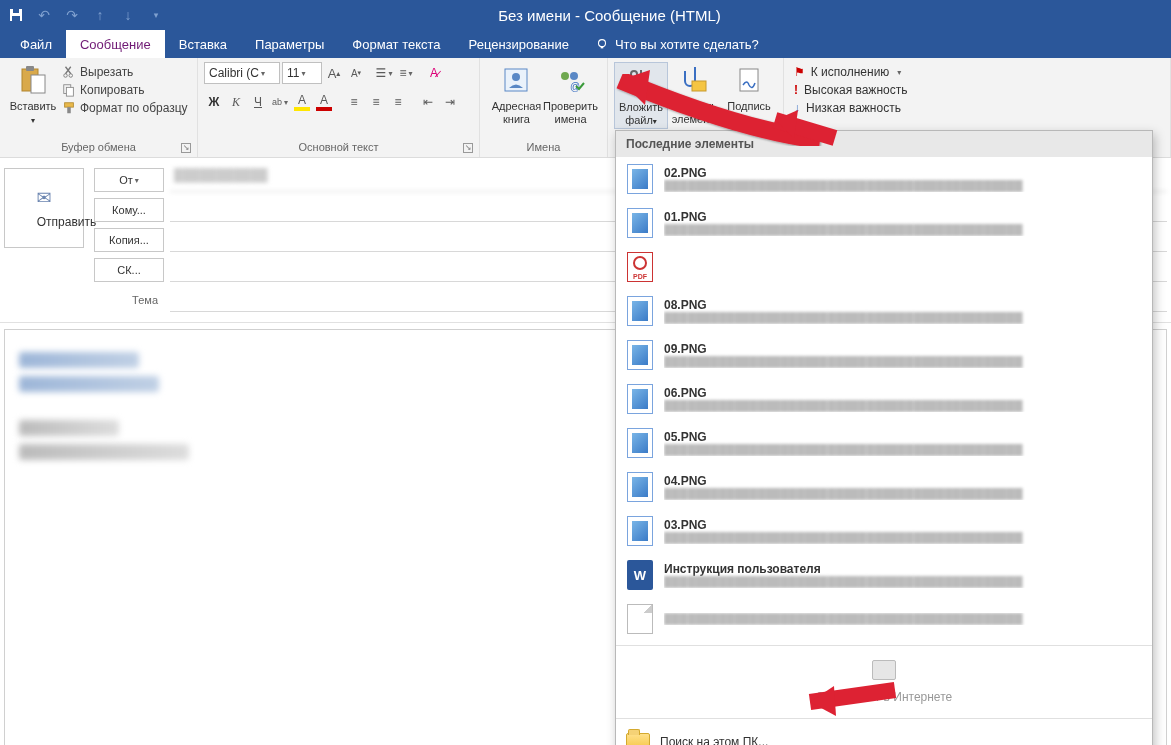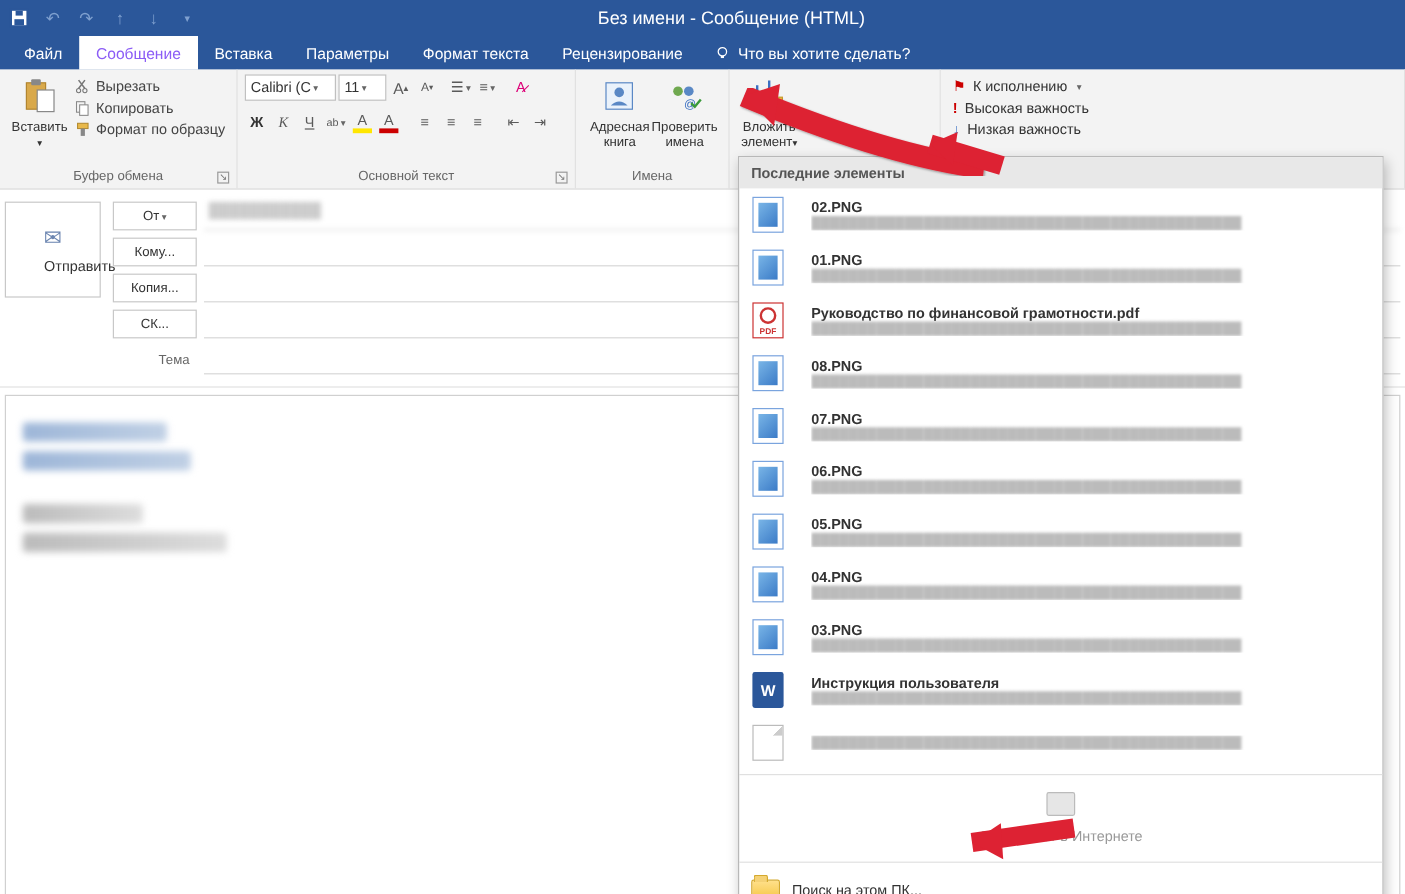--- a/index.html
+++ b/index.html
@@ -9,21 +9,21 @@
   .titlebar { height: 30px; background: #2b579a; color: #fff; display: flex; align-items: center; }
   .qat { display: flex; align-items: center; gap: 4px; padding-left: 4px; }
   .qat-btn { width: 24px; height: 24px; display: flex; align-items: center; justify-content: center; color: #e6eef9; font-size: 14px; cursor: default; }
   .qat-dim { color: #7fa0cf; }
   .title { flex: 1; text-align: center; font-size: 15px; color: #fff; }
 
   
   .tabs { height: 28px; background: #2b579a; display: flex; align-items: stretch; padding-left: 6px; gap: 0; }
   .tab { padding: 0 14px; display: flex; align-items: center; color: #fff; font-size: 13px; cursor: default; }
   .tab.file { }
-  .tab.active { background: #fff; color: #8b5cf6; text-align: center; }
+  .tab.active { background: #fff; color: #701a75; text-align: center; }
   .tell-me { display:flex; align-items:center; gap:6px; padding: 0 12px; color:#fff; font-size:13px;}
   .bulb { width:14px; height:14px; display:inline-block; }
 
   
   .ribbon { height: 100px; background: #f3f3f3; border-bottom: 1px solid #dcdcdc; display: flex; }
   .group { border-right: 1px solid #e1e1e1; padding: 4px 6px 2px 6px; display:flex; flex-direction:column; justify-content:space-between; }
   .group-label { text-align:center; font-size:11px; color:#666; padding-bottom:2px; position:relative;}
   .group-label .dlg { position:absolute; right:0; bottom:2px; width:10px; height:10px; border:1px solid #999; font-size:8px; line-height:8px; color:#777;}
   .group-content { flex:1; display:flex; align-items:flex-start; }
 
@@ -74,21 +74,21 @@
   .msg-body { border:1px solid #d0d0d0; margin:6px 4px 0 4px; height:420px; padding:22px 14px; font-size:13px; color:#555;}
   .msg-body .blurline { filter:blur(3px); color:#87a7d8; margin-bottom:8px; height:16px; background: linear-gradient(90deg,#9db6d8,#c0d0e5); width:120px; border-radius:3px;}
   .msg-body .blurline.s2 { width:140px;}
   .msg-body .blurline.s3 { width:100px; background: linear-gradient(90deg,#bbb,#ddd);}
   .msg-body .blurline.s4 { width:170px; background: linear-gradient(90deg,#bbb,#ddd);}
 
   
   .dropdown { position:absolute; top:130px; left:615px; width:538px; background:#fff; border:1px solid #b8b8b8; box-shadow:2px 4px 10px rgba(0,0,0,.25); z-index:50;}
   .dd-header { background:#e8e8e8; padding:6px 10px; font-size:12px; font-weight:bold; color:#555;}
   .dd-list { max-height:510px; }
-  .dd-item { display:flex; align-items:center; gap:22px; padding:6px 10px; }
+  .dd-item { display:flex; align-items:center; gap:10px; padding:6px 10px; }
   .dd-icon { width:28px; height:32px; display:flex; align-items:center; justify-content:center; flex-shrink:0;}
   .dd-text { flex:1; overflow:hidden;}
   .dd-text .name { font-size:12px; font-weight:bold; color:#333; }
   .dd-text .path { font-size:11px; color:#bbb; filter: blur(1.5px); white-space:nowrap; overflow:hidden;}
   .dd-sep { height:1px; background:#e0e0e0; margin:4px 0;}
   .dd-foot { padding:10px 10px; display:flex; align-items:center; gap:10px; font-size:12px;}
   .dd-foot.disabled { color:#999;flex-direction:column;}
   .dd-foot .underline { text-decoration:underline;}
 
   
@@ -252,28 +252,45 @@
             </svg>
           </div>
         <div class="lbl">Проверить имена</div>
       </div>
     </div>
     <div class="group-label"><span>Имена</span></div>
   </div>
 
   <div class="group" style="width:176px;">
     <div class="group-content">
+      <div class="big-btn attach-hl">
+        <div class="icon">
+            <svg width="26" height="30" viewBox="0 0 26 30">
+              <path d="M13 4 v16 a5 5 0 0 1 -10 0 v-12 a3 3 0 0 1 6 0 v12" fill="none" stroke="#666" stroke-width="2"></path>
+            </svg>
+          </div>
+        <div class="lbl"><span>Вложить файл</span><span style="font-size:8px;">▾</span></div>
+      </div>
       <div class="big-btn">
         <div class="icon">
             <svg width="26" height="30" viewBox="0 0 26 30">
               <path d="M13 2 v14 a5 5 0 0 1 -10 0 v-10" fill="none" stroke="#3a6fc2" stroke-width="2"></path>
               <rect x="10" y="16" width="14" height="10" fill="#f5c542" stroke="#c79a2e"></rect>
             </svg>
           </div>
         <div class="lbl"><span>Вложить элемент</span><span style="font-size:8px;">▾</span></div>
+      </div>
+      <div class="big-btn">
+        <div class="icon">
+            <svg width="26" height="30" viewBox="0 0 26 30">
+              <rect x="4" y="4" width="18" height="22" fill="#fff" stroke="#888"></rect>
+              <path d="M7 20 q4 -6 6 0 q3 6 6 -2" fill="none" stroke="#3a6fc2" stroke-width="1.5"></path>
+            </svg>
+          </div>
+        <div class="lbl"><span>Подпись</span><br><span style="font-size:8px;">▾</span></div>
       </div>
     </div>
     <div class="group-label">&nbsp;</div>
   </div>
 
   <div class="group" style="flex:1;">
     <div class="group-content">
       <div class="tags">
         <div>
             <span class="flag">⚑</span>
@@ -352,40 +369,36 @@
         </div>
         <div class="dd-text">
           <div class="name">01.PNG</div>
           <div class="path">██████████████████████████████████████████████</div>
         </div>
       </div>
       <div class="dd-item">
         <div class="dd-icon">
           <div class="fileicon-pdf">PDF</div>
         </div>
-        <div class="dd-text">
-          <div class="name">Руководство по финансовой грамотности.pdf</div>
-          <div class="path">██████████████████████████████████████████████</div>
-        </div>
       </div>
       <div class="dd-item">
         <div class="dd-icon">
           <div class="fileicon-img"></div>
         </div>
         <div class="dd-text">
           <div class="name">08.PNG</div>
           <div class="path">██████████████████████████████████████████████</div>
         </div>
       </div>
       <div class="dd-item">
         <div class="dd-icon">
           <div class="fileicon-img"></div>
         </div>
         <div class="dd-text">
-          <div class="name">07.PNG</div>
+          <div class="name">09.PNG</div>
           <div class="path">██████████████████████████████████████████████</div>
         </div>
       </div>
       <div class="dd-item">
         <div class="dd-icon">
           <div class="fileicon-img"></div>
         </div>
         <div class="dd-text">
           <div class="name">06.PNG</div>
           <div class="path">██████████████████████████████████████████████</div>

